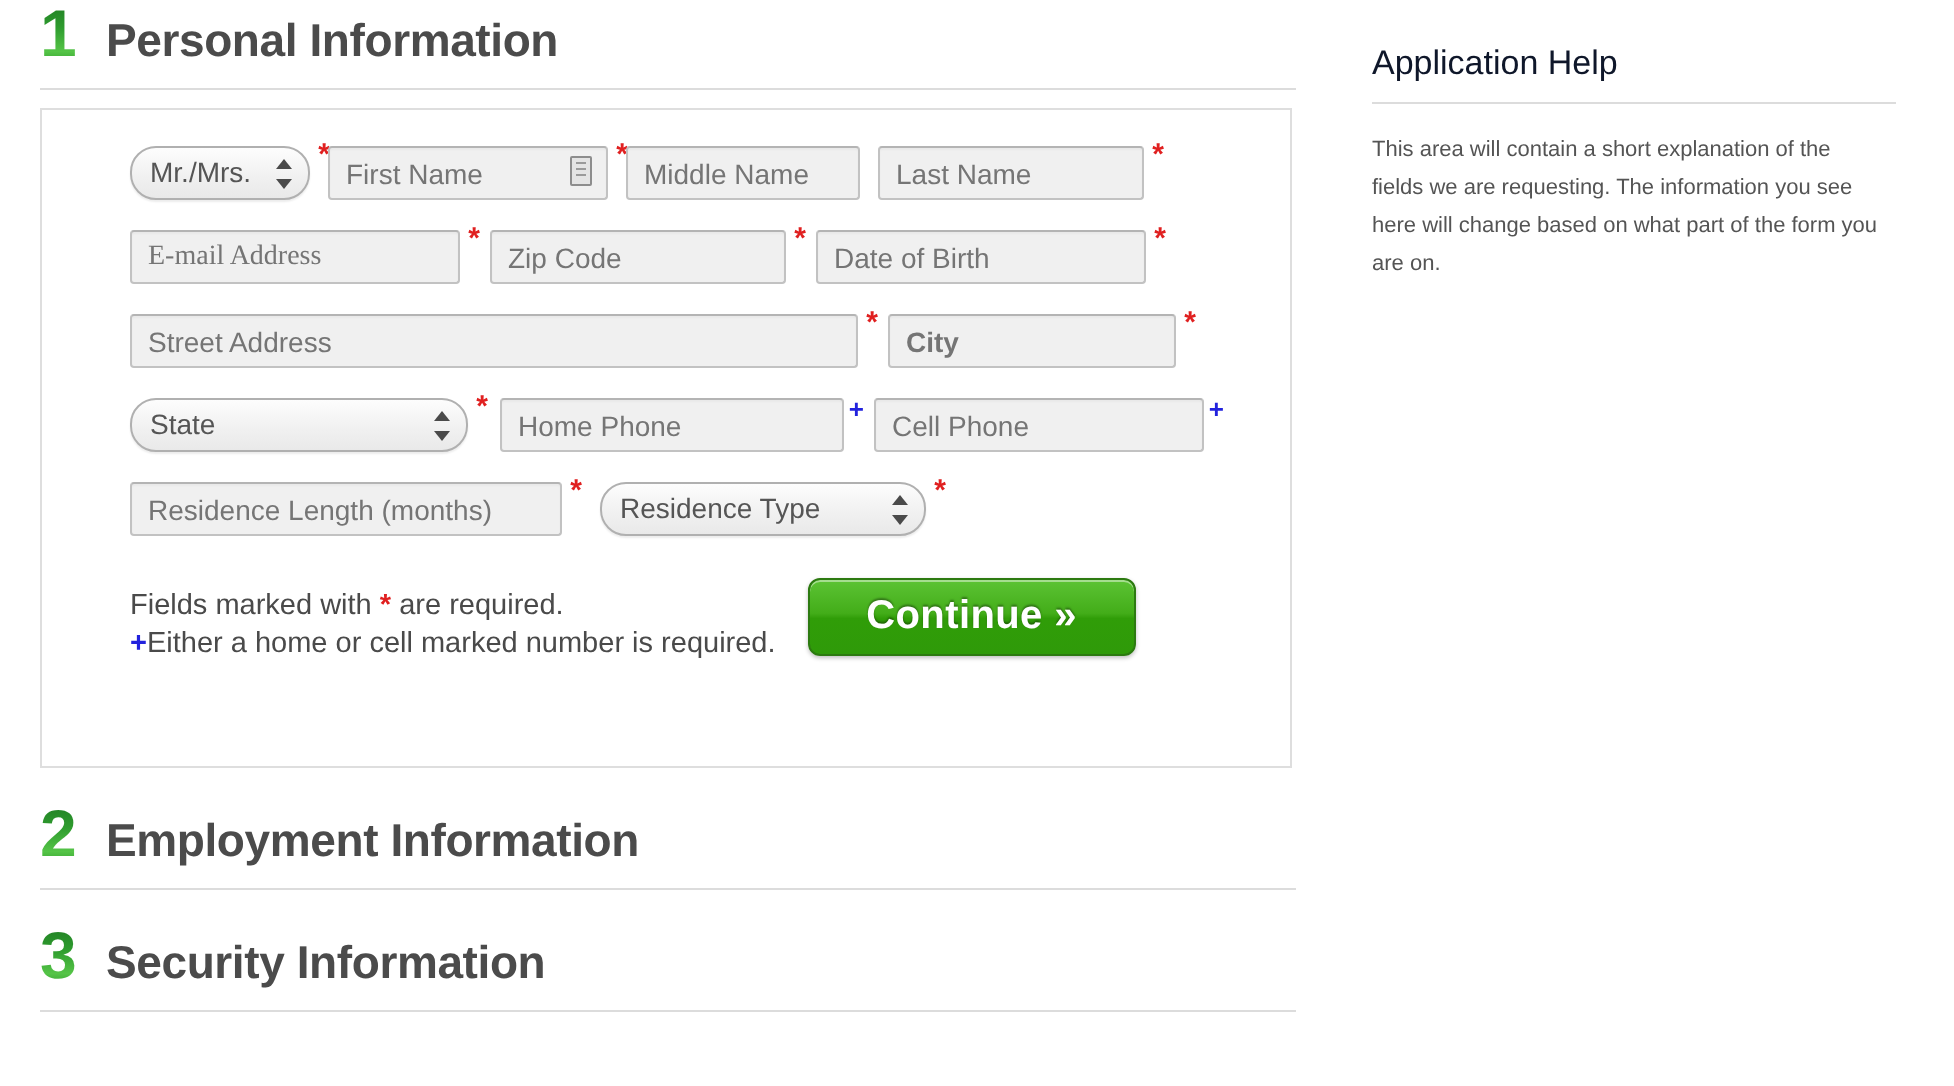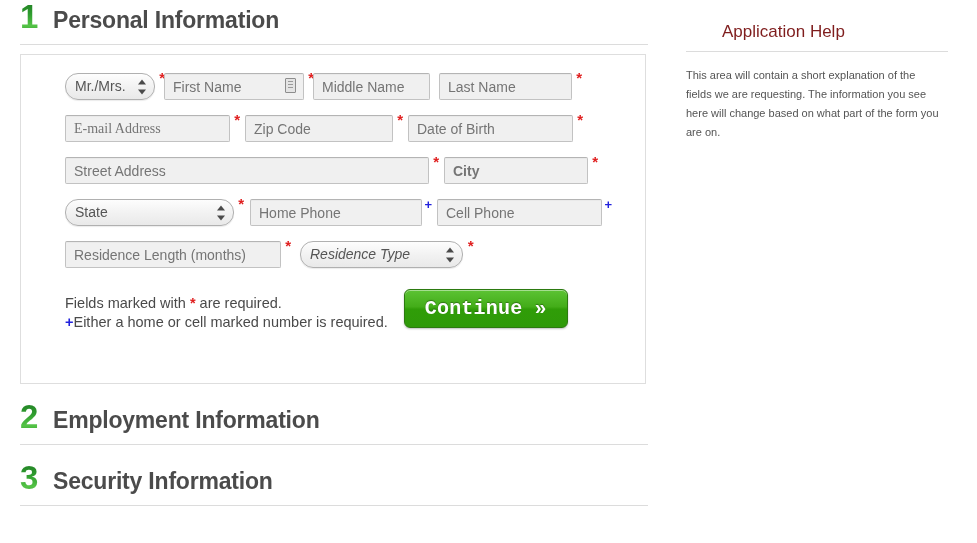--- a/index.html
+++ b/index.html
@@ -197,35 +197,34 @@
   .note .pl { color: #2222dd; font-weight: bold; }
 
   .continue-btn {
     margin-left: 16px;
     width: 164px;
     height: 39px;
     border: 1px solid #2c7a10;
     border-radius: 6px;
     background: linear-gradient(180deg, #5cc334 0%, #43ad19 45%, #309d08 52%, #2f9a09 100%);
     color: #ffffff;
-    font-family: Liberation Mono, monospace;
+    font-family: Liberation Sans, sans-serif;
     font-size: 20px;
     font-weight: bold;
     letter-spacing: 0.2px;
     text-shadow: 0 -1px 1px rgba(0,0,0,0.35);
     box-shadow: inset 0 1px 0 rgba(255,255,255,0.45), 0 1px 2px rgba(0,0,0,0.25);
     cursor: pointer;
   }
 
   
   .help-title {
     font-size: 17px;
-    color: #7f1d1d;
+    color: #0f172a;
     padding-bottom: 9px;
-    margin-left: 36px;
   }
   .help-rule {
     height: 1px;
     background: #dcdcdc;
     width: 262px;
   }
   .help-body {
     margin-top: 14px;
     font-size: 11px;
     line-height: 19px;
@@ -326,21 +325,21 @@
             <input class="txtfield" style="width: 165px;" placeholder="Cell Phone">
             <span class="mark plus">+</span>
           </span>
         </div>
 
         <div class="form-row">
           <span class="fieldwrap">
             <input class="txtfield" style="width: 216px;" placeholder="Residence Length (months)">
             <span class="mark req">*</span>
           </span>
-          <span class="fieldwrap" style="margin-left:10px;font-style:italic;">
+          <span class="fieldwrap" style="margin-left:10px;">
             <div class="selfield" style="width:163px;">
               <span>Residence Type</span>
               <span class="stepper">
                   <i class="up"></i>
                   <i class="dn"></i>
                 </span>
             </div>
             <span class="mark req">*</span>
           </span>
         </div>

